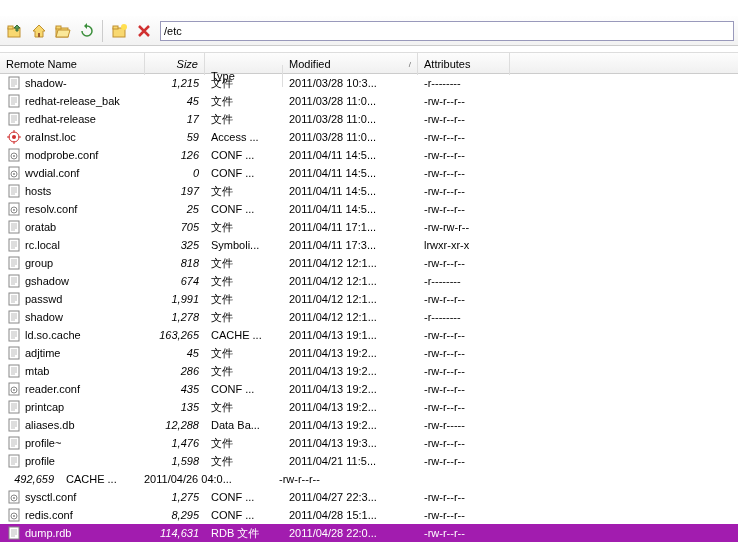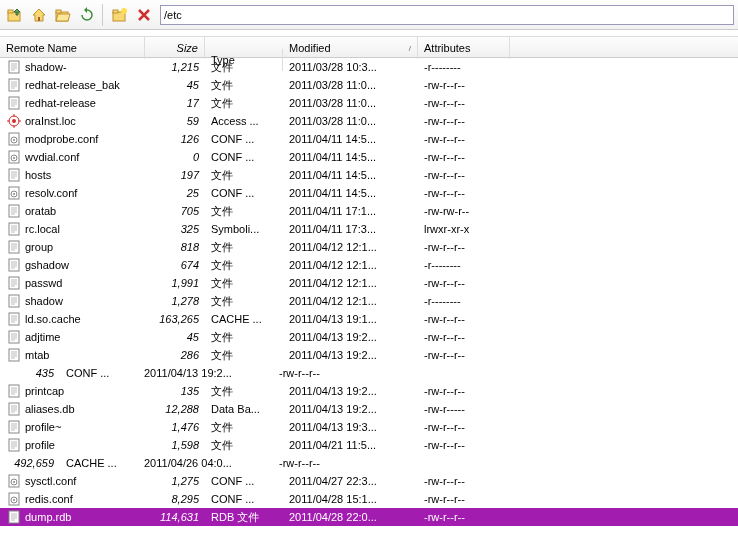--- a/index.html
+++ b/index.html
@@ -1,17 +1,17 @@
 <!DOCTYPE html>
 <html><head>
 <meta charset="utf-8">
 <style>
 * { margin: 0; padding: 0; box-sizing: border-box; }
 body { font-family: Tahoma, Arial, sans-serif; font-size: 11px; background: #fff; width: 738px; height: 556px; overflow: hidden; }
-.toolbar { height: 30px; background: linear-gradient(#fefefe, #f2f2f2); border-bottom: 1px solid #ccc; display: flex; align-items: center; padding: 0 4px; gap: 2px; }
+.toolbar { height: 30px; background: linear-gradient(#fefefe, #f2f2f2); border-bottom: 1px solid #ccc; display: flex; align-items: center; padding: 0 4px; gap: 2px; margin-top: 16px; }
 .toolbar-btn { width: 22px; height: 22px; display: flex; align-items: center; justify-content: center; border: 1px solid transparent; cursor: pointer; }
 .toolbar-sep { width: 3px; height: 22px; border-left: 1px solid #ccc; margin: 0 2px; }
 .path-input { flex: 1; height: 20px; border: 1px solid #99b; background: #fff; padding: 0 3px; font-size: 11px; margin-left: 3px; }
 .header-row { height: 22px; background: linear-gradient(#fdfdfd, #f0f0f0); border-bottom: 1px solid #ccc; border-top: 1px solid #ddd; display: flex; margin-top: 6px; }
 .header-cell { height: 22px; display: flex; align-items: center; padding: 0 6px; border-right: 1px solid #ddd; color: #000; font-size: 11px; cursor: pointer; user-select: none; }
 .header-cell.right { justify-content: flex-end; }
 .sort-ind { margin-left: auto; font-size: 8px; color: #666; }
 .col-name { width: 145px; }
 .col-size { width: 60px; font-style: italic; }
 .col-type { width: 78px; margin-top: 12px; }
@@ -344,20 +344,30 @@
           </svg>
         </span>
         <span>mtab</span>
       </div>
       <div class="cell col-size right">286</div>
       <div class="cell col-type">文件</div>
       <div class="cell col-mod">2011/04/13 19:2...</div>
       <div class="cell col-attr">-rw-r--r--</div>
     </div>
     <div class="file-row">
+      <div class="cell col-name">
+        <span class="icon-wrap">
+          <svg width="14" height="14">
+            <rect x="2" y="1" width="10" height="12" fill="#fff" stroke="#888"></rect>
+            <circle cx="7" cy="8" r="3" fill="none" stroke="#888"></circle>
+            <circle cx="7" cy="8" r="1" fill="#888"></circle>
+          </svg>
+        </span>
+        <span>reader.conf</span>
+      </div>
       <div class="cell col-size right">435</div>
       <div class="cell col-type">CONF ...</div>
       <div class="cell col-mod">2011/04/13 19:2...</div>
       <div class="cell col-attr">-rw-r--r--</div>
     </div>
     <div class="file-row">
       <div class="cell col-name">
         <span class="icon-wrap">
           <svg width="14" height="14">
             <rect x="2" y="1" width="10" height="12" fill="#fff" stroke="#888"></rect>

